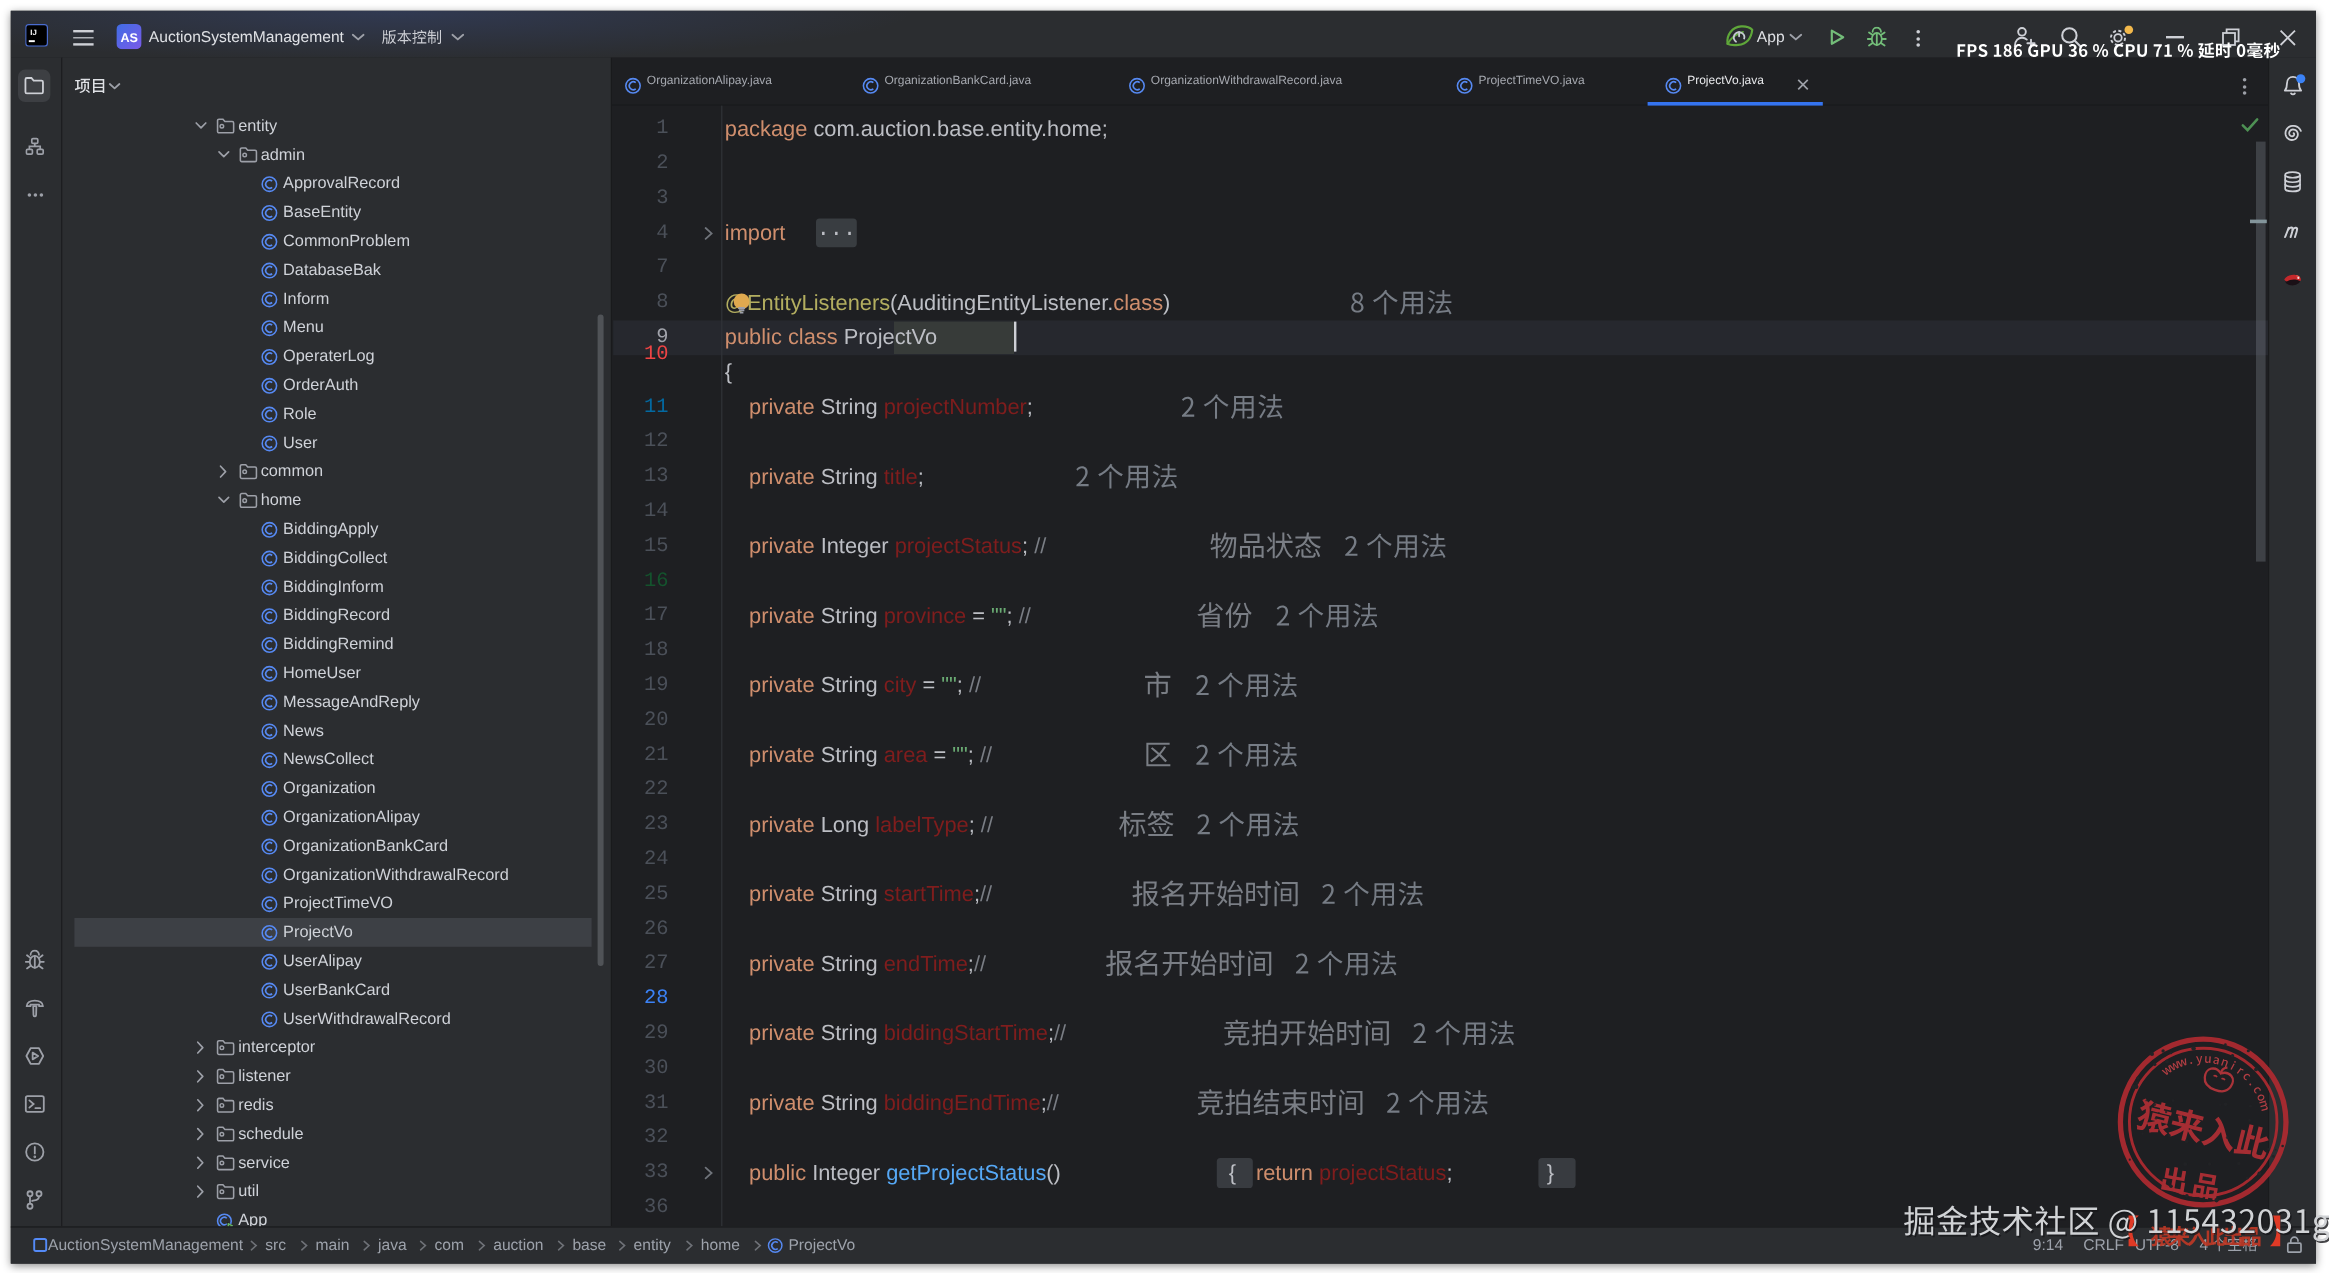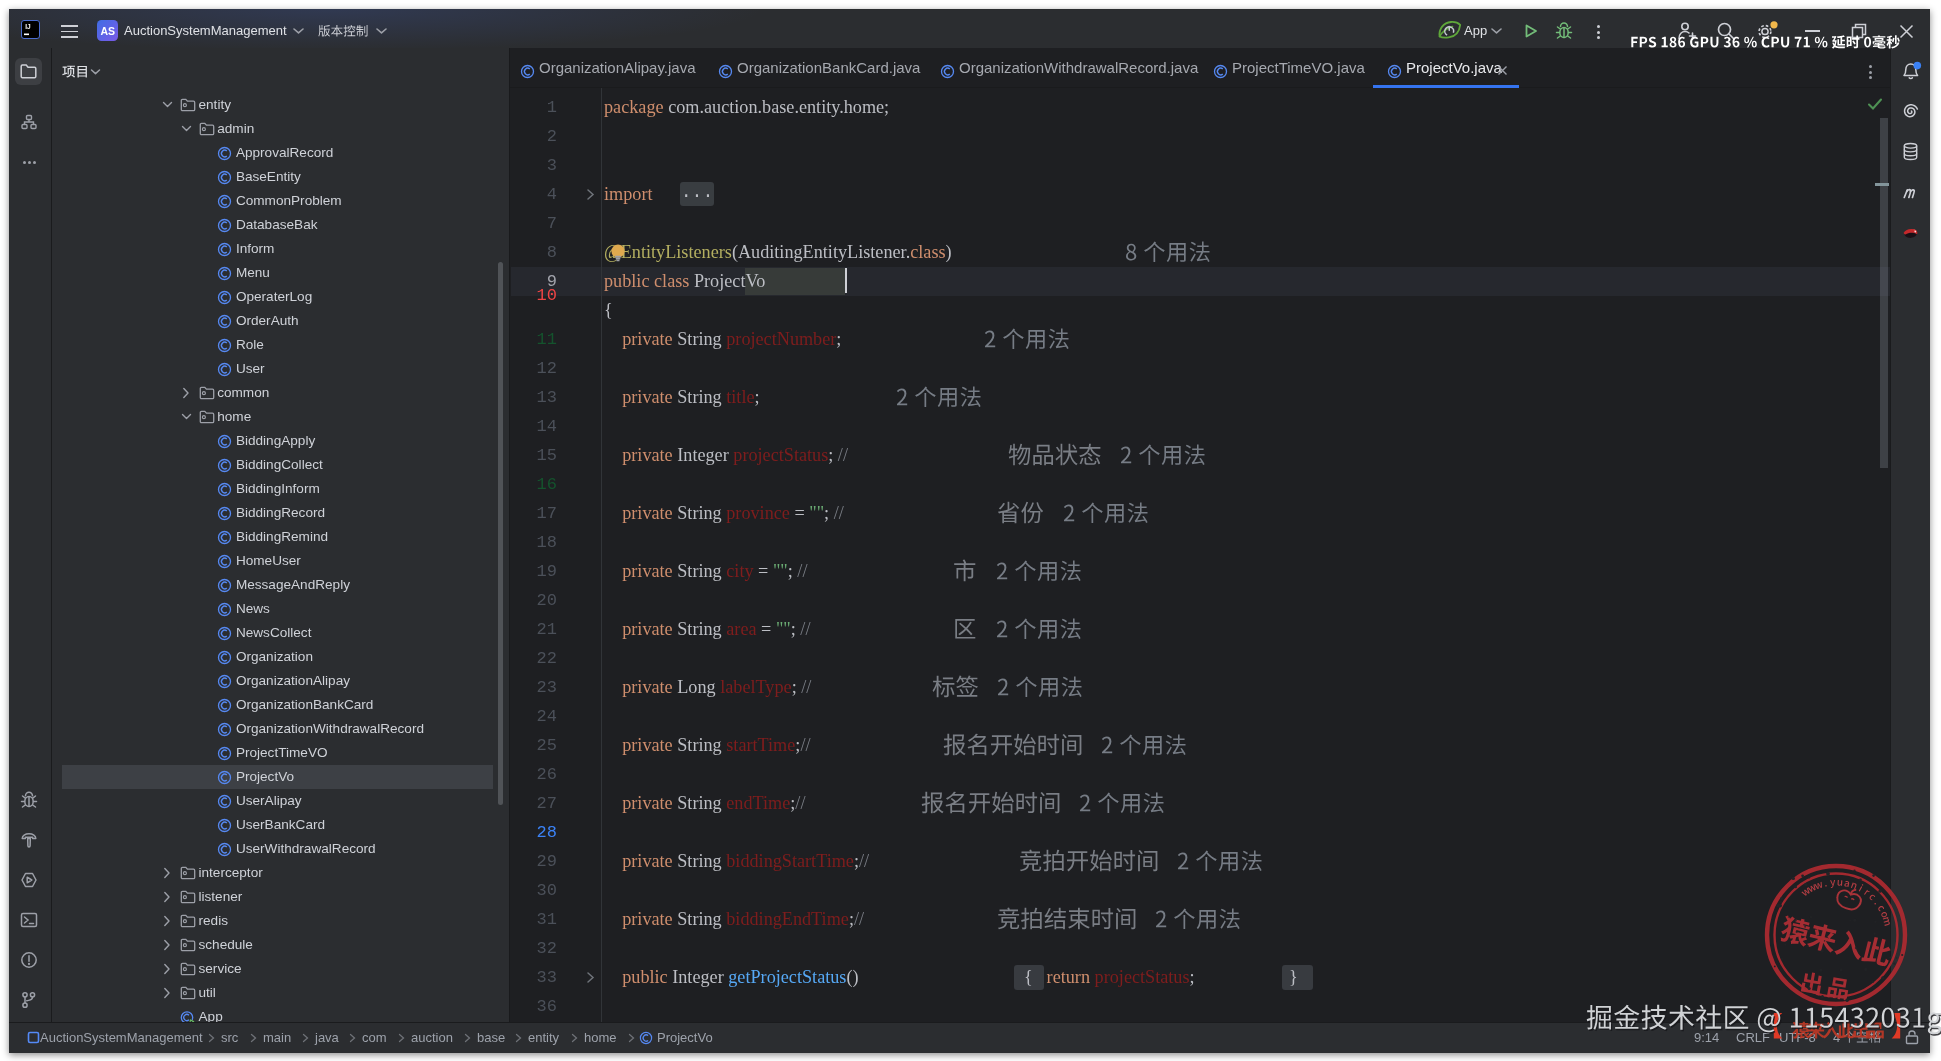--- a/index.html
+++ b/index.html
@@ -9,26 +9,26 @@
 #title{position:absolute;left:9px;top:9px;width:1921px;height:39px;background:#2b2d30;}
 #titleglow{position:absolute;left:9px;top:9px;width:1200px;height:39px;
  background:radial-gradient(ellipse 620px 60px at 320px 0px,rgba(62,86,160,.30),rgba(62,86,160,0) 70%);}
 #lstrip{position:absolute;left:9px;top:48px;width:43px;height:974px;background:#2b2d30;border-right:1px solid #1a1b1d;}
 #tree{position:absolute;left:52px;top:48px;width:458px;height:974px;background:#2b2d30;border-right:1px solid #191a1c;}
 #estrip{position:absolute;left:1890px;top:48px;width:40px;height:974px;background:#2b2d30;border-left:1px solid #1a1b1d;}
 #status{position:absolute;left:9px;top:1022px;width:1921px;height:31px;background:#2b2d30;border-top:1px solid #1a1b1d;}
 #tabs{position:absolute;left:510px;top:48px;width:1380px;height:40px;background:#1e1f22;border-bottom:1px solid #1a1b1d;}
 .trow{position:absolute;height:24px;line-height:24px;font-size:13.6px;color:#CFD2D8;white-space:pre}
 .ticon{position:absolute;top:4px}
-.cl{position:absolute;height:29px;line-height:29px;font-family:Liberation Serif, serif;
+.cl{position:absolute;height:29px;line-height:29px;font-family:Liberation Sans, sans-serif;
  font-size:18.2px;white-space:pre;color:#BCBEC4}
 .k{color:#CF8E6D}.f{color:#7f1d1d}.s{color:#6AAB73}.c{color:#7A7E85}.a{color:#B3AE60}.m{color:#56A8F5}
 .gut{position:absolute;width:60px;text-align:right;font-family:"Liberation Mono",monospace;
  font-size:17px;color:#4B5059;height:29px;line-height:29px}
-.tab{position:absolute;top:48px;height:40px;line-height:40px;font-size:15px;color:#A6A9B0;white-space:pre}
+.tab{position:absolute;top:48px;height:40px;line-height:40px;font-size:10px;color:#A6A9B0;white-space:pre}
 .bc{font-size:13px;color:#9DA2AB}
 </style></head><body>
 <div id="win"></div>
 <div id="title"></div>
 <div id="titleglow"></div>
 <div id="lstrip"></div>
 <div id="tree"></div>
 <div id="estrip"></div>
 <div id="tabs"></div>
 <svg class="ab" style="left:21px;top:20px" width="19" height="19" viewBox="0 0 19 19">
@@ -439,21 +439,21 @@
 <div class="ab" style="left:845px;top:268px;width:1.8px;height:25px;background:#CED0D6"></div>
 <div class="ab" style="left:601px;top:88px;width:1px;height:934px;background:#313438"></div>
 <div class="gut" style="left:497px;top:92.5px;color:#4B5059">1</div>
 <div class="gut" style="left:497px;top:121.5px;color:#4B5059">2</div>
 <div class="gut" style="left:497px;top:150.5px;color:#4B5059">3</div>
 <div class="gut" style="left:497px;top:179.5px;color:#4B5059">4</div>
 <div class="gut" style="left:497px;top:208.5px;color:#4B5059">7</div>
 <div class="gut" style="left:497px;top:237.5px;color:#4B5059">8</div>
 <div class="gut" style="left:497px;top:266.5px;color:#A1A3AB">9</div>
 <div class="gut" style="left:497px;top:281px;color:#ef4444">10</div>
-<div class="gut" style="left:497px;top:324.5px;color:#14532d">11</div>
+<div class="gut" style="left:497px;top:324.5px;color:#0369a1">11</div>
 <div class="gut" style="left:497px;top:353.5px;color:#4B5059">12</div>
 <div class="gut" style="left:497px;top:382.5px;color:#4B5059">13</div>
 <div class="gut" style="left:497px;top:411.5px;color:#4B5059">14</div>
 <div class="gut" style="left:497px;top:440.5px;color:#4B5059">15</div>
 <div class="gut" style="left:497px;top:469.5px;color:#14532d">16</div>
 <div class="gut" style="left:497px;top:498.5px;color:#4B5059">17</div>
 <div class="gut" style="left:497px;top:527.5px;color:#4B5059">18</div>
 <div class="gut" style="left:497px;top:556.5px;color:#4B5059">19</div>
 <div class="gut" style="left:497px;top:585.5px;color:#4B5059">20</div>
 <div class="gut" style="left:497px;top:614.5px;color:#4B5059">21</div>

